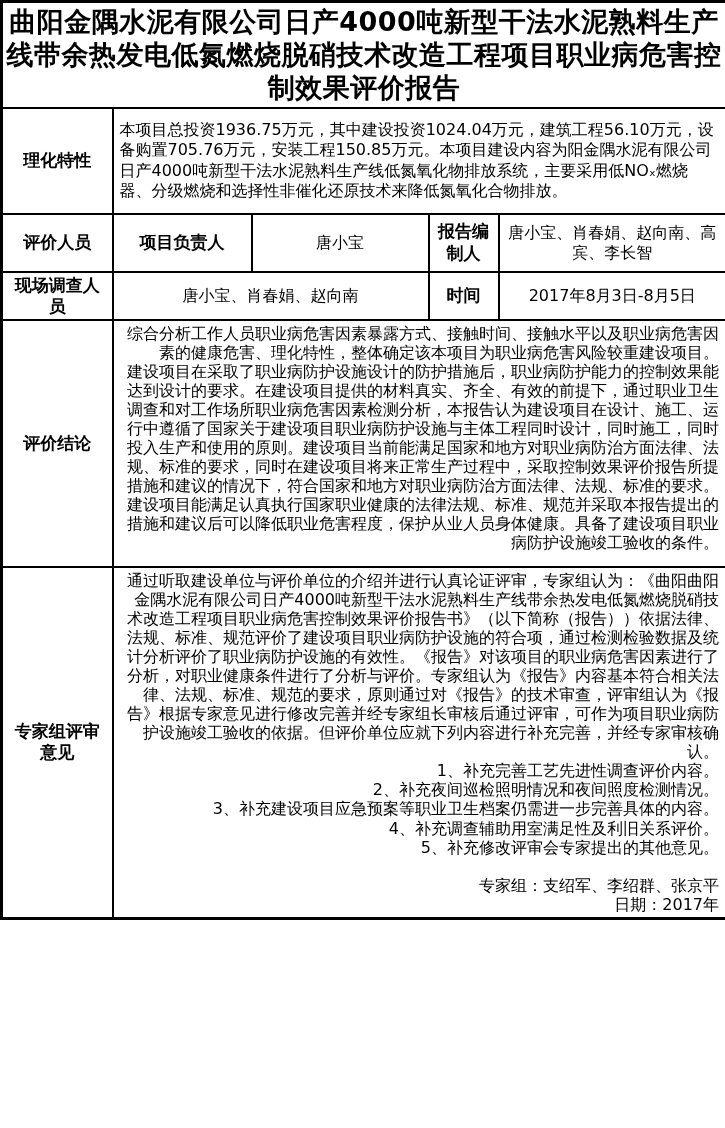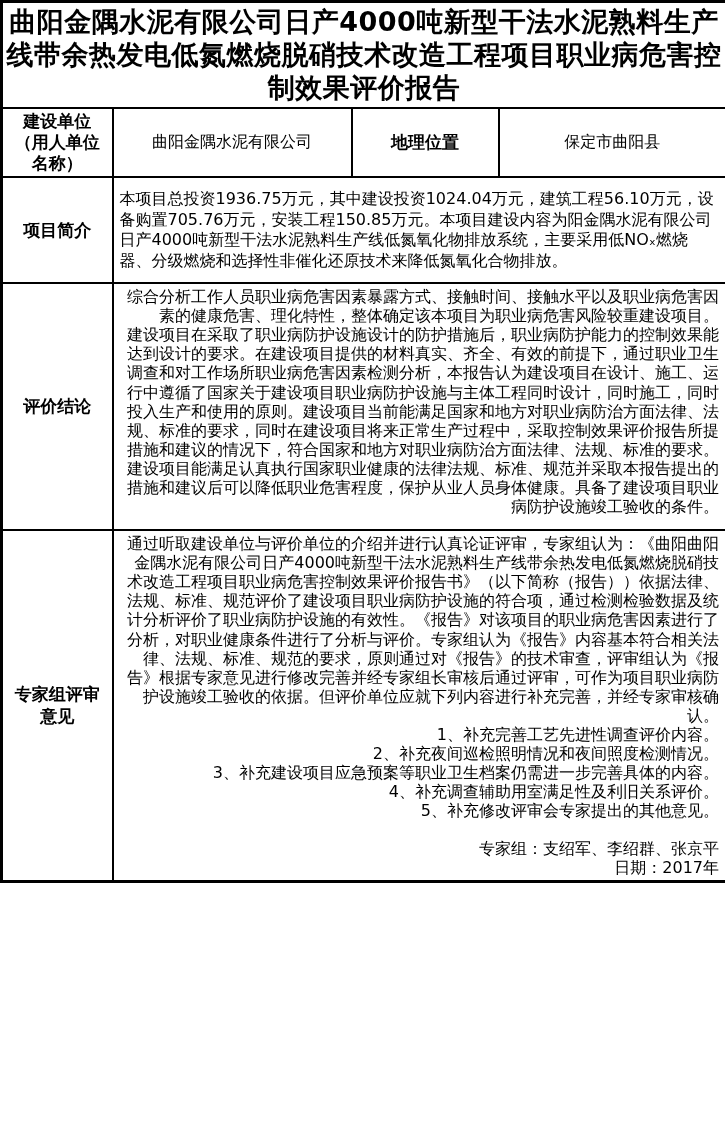--- a/index.html
+++ b/index.html
@@ -80,34 +80,41 @@
       <col style="width:77px">
       <col style="width:70px">
       <col style="width:228px">
     </colgroup>
 
     <tbody>
         <tr style="height:101px">
       <td class="title-cell" colspan="6">曲阳金隅水泥有限公司日产4000吨新型干法水泥熟料生产线带余热发电低氮燃烧脱硝技术改造工程项目职业病危害控制效果评价报告</td>
     </tr>
 
-    <tr style="height:58px">
-      <td class="lbl">建设单位（用人单位名称）</td>
-      <td class="val-c" colspan="2">曲阳金隅水泥有限公司</td>
-      <td class="lbl" colspan="2">地理位置</td>
-      <td class="val-c">保定市曲阳县</td>
-    </tr>
 
 
     <tr style="height:106px">
-      <td class="lbl">项目简介</td>
+      <td class="lbl">理化特性</td>
       <td class="val-l" colspan="5">本项目总投资1936.75万元，其中建设投资1024.04万元，建筑工程56.10万元，设备购置705.76万元，安装工程150.85万元。本项目建设内容为阳金隅水泥有限公司日产4000吨新型干法水泥熟料生产线低氮氧化物排放系统，主要采用低NOₓ燃烧器、分级燃烧和选择性非催化还原技术来降低氮氧化合物排放。</td>
     </tr>
 
+    <tr style="height:58px">
+      <td class="lbl">评价人员</td>
+      <td class="lbl">项目负责人</td>
+      <td class="val-c" colspan="2">唐小宝</td>
+      <td class="lbl" style="padding:2px 3px">报告编制人</td>
+      <td class="val-c">唐小宝、肖春娟、赵向南、高宾、李长智</td>
+    </tr>
 
+    <tr style="height:40px">
+      <td class="lbl">现场调查人员</td>
+      <td class="val-c" colspan="3">唐小宝、肖春娟、赵向南</td>
+      <td class="lbl">时间</td>
+      <td class="val-c">2017年8月3日-8月5日</td>
+    </tr>
 
 
     <tr style="height:247px">
       <td class="lbl">评价结论</td>
       <td class="val-top" colspan="5">综合分析工作人员职业病危害因素暴露方式、接触时间、接触水平以及职业病危害因素的健康危害、理化特性，整体确定该本项目为职业病危害风险较重建设项目。
 建设项目在采取了职业病防护设施设计的防护措施后，职业病防护能力的控制效果能达到设计的要求。在建设项目提供的材料真实、齐全、有效的前提下，通过职业卫生调查和对工作场所职业病危害因素检测分析，本报告认为建设项目在设计、施工、运行中遵循了国家关于建设项目职业病防护设施与主体工程同时设计，同时施工，同时投入生产和使用的原则。建设项目当前能满足国家和地方对职业病防治方面法律、法规、标准的要求，同时在建设项目将来正常生产过程中，采取控制效果评价报告所提措施和建议的情况下，符合国家和地方对职业病防治方面法律、法规、标准的要求。建设项目能满足认真执行国家职业健康的法律法规、标准、规范并采取本报告提出的措施和建议后可以降低职业危害程度，保护从业人员身体健康。具备了建设项目职业病防护设施竣工验收的条件。</td>
     </tr>
 
     <tr style="height:322px">
       <td class="lbl">专家组评审意见</td>

